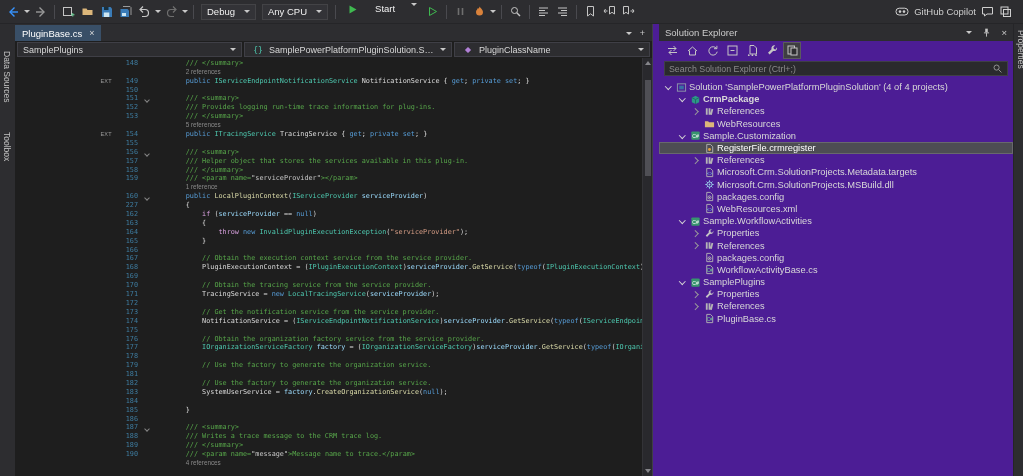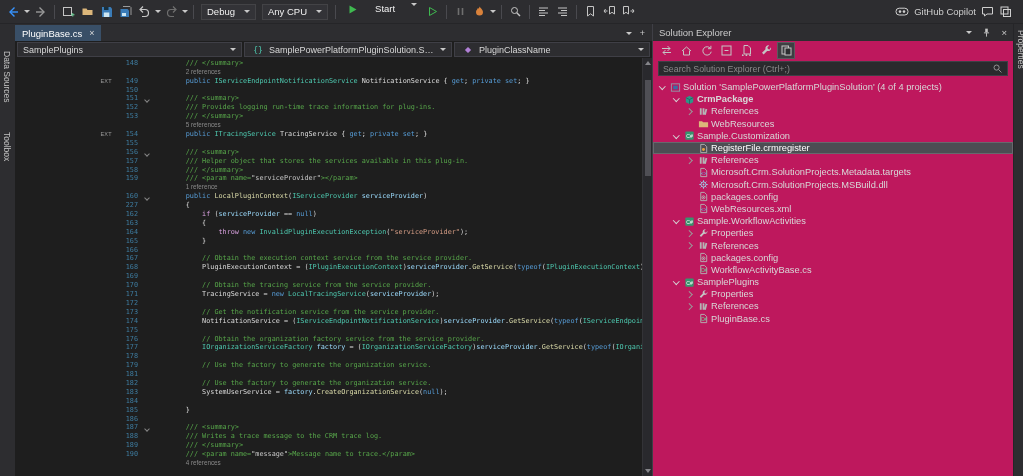--- a/index.html
+++ b/index.html
@@ -56,21 +56,21 @@
   .tok-p  { color:var(--c-local,#9cdcfe); }
   .tok-pl { color:var(--c-plain,#dcdcdc); }
 
   .v-scroll { width:10px; flex:none; background:#29292d; border-left:1px solid #333337; position:relative; }
   .v-thumb { position:absolute; left:2px; width:6px; top:22px; height:96px; background:#4f4f55; }
   .scroll-arrow { position:absolute; left:2px; width:0; height:0; border-left:3px solid transparent; border-right:3px solid transparent; }
   .scroll-arrow.up { top:3px; border-bottom:4px solid #85858a; }
   .scroll-arrow.down { bottom:3px; border-top:4px solid #85858a; }
 
   
-  .se-col { width:361px; flex:none; background:#be185d; border-left:1px solid #3f3f46; display:flex; flex-direction:column; min-height:0; }
+  .se-col { width:361px; flex:none; background:#4c1d95; border-left:1px solid #3f3f46; display:flex; flex-direction:column; min-height:0;padding-left:6px; }
   .se-title { height:17px; flex:none; display:flex; align-items:center; padding:0 6px; background:#2d2d30; color:#cccccc; font-size:9.5px; gap:8px; }
   .se-title-icons { margin-left:auto; display:flex; gap:9px; align-items:center; }
   .se-toolbar { height:19px; flex:none; display:flex; align-items:center; gap:2px; padding:0 4px; }
   .se-tbtn { width:18px; height:17px; display:flex; align-items:center; justify-content:center; border:1px solid transparent; }
   .se-tbtn.pressed { border-color:#5a5a5e; background:#3e3e42; }
   .se-search { height:15px; flex:none; margin:1px 5px 3px; background:#2a2a2d; border:1px solid #3f3f46; display:flex; align-items:center; padding:0 4px; }
   .se-search input { flex:1; background:transparent; border:none; outline:none; color:#cccccc; font-family:Liberation Sans, sans-serif; font-size:8.8px; min-width:0; }
   .se-search input::placeholder { color:#8a8a8a; }
   .se-tree { flex:1; overflow:hidden; padding-top:2px; font-size:9.3px; }
   .tree-row { height:12.2px; display:flex; align-items:center; color:#d8d8d8; white-space:nowrap; }

